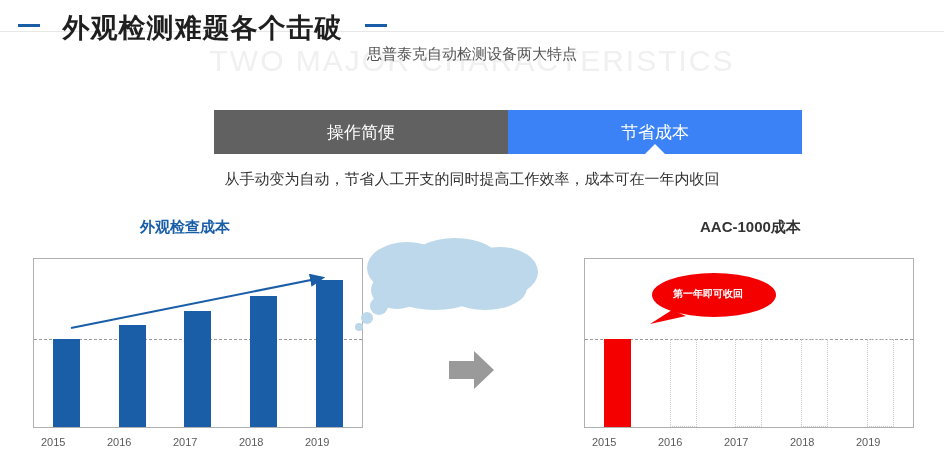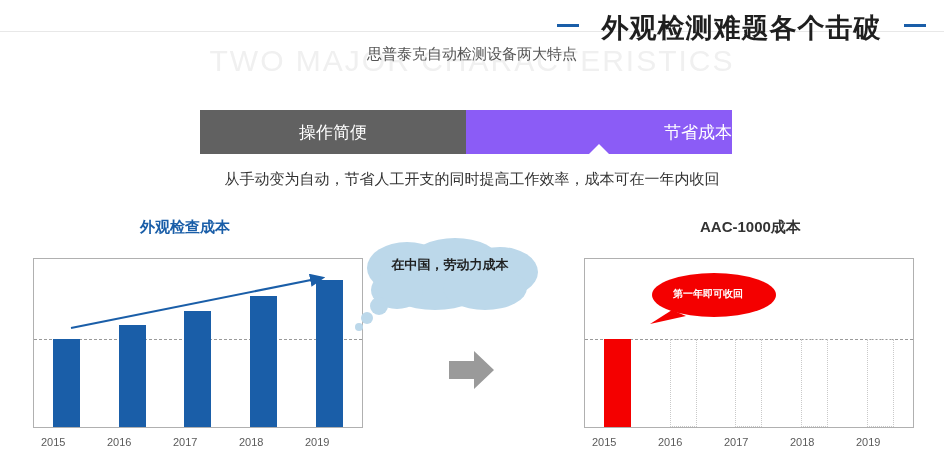--- a/index.html
+++ b/index.html
@@ -41,21 +41,21 @@
     color: #f0f0f0;
     font-weight: 400;
     white-space: nowrap;
     user-select: none;
   }
   .title-row {
     position: absolute;
     top: 10px;
     left: 0;
     width: 944px;
-    text-align: right;
+    text-align: left;
     white-space: nowrap;
   }
   .title-dash {
     display: inline-block;
     width: 22px;
     height: 3px;
     background: #1a5ea8;
     vertical-align: middle;
     margin: 0 18px 6px 18px;
   }
@@ -75,22 +75,22 @@
     text-align: center;
     font-size: 15px;
     color: #555555;
     white-space: nowrap;
   }
 
   
   .tabs {
     position: absolute;
     top: 110px;
-    left: 200px;
-    width: 532px;
+    left: 214px;
+    width: 588px;
     height: 44px;
     display: flex;
     border-radius: 11px;
   }
   .tab {
     flex: 1 1 50%;
     display: flex;
     align-items: center;
     justify-content: center;
     font-size: 17px;
@@ -230,21 +230,21 @@
     <span class="main-title">外观检测难题各个击破</span>
     <span class="title-dash" style="background: rgb(26, 94, 168);"></span>
   </div>
   <div class="sub-title">思普泰克自动检测设备两大特点</div>
 </div>
 
 <div class="tabs">
   <div class="tab tab-inactive" style="background: rgb(97, 97, 97);">
     <span>操作简便</span>
   </div>
-  <div class="tab tab-active" style="background: #8b5cf6; justify-content: flex-end;">
+  <div class="tab tab-active" style="background: #3b82f6;">
     <span>节省成本</span>
     <span class="tab-notch"></span>
   </div>
 </div>
 
 <div class="lead-text">从手动变为自动，节省人工开支的同时提高工作效率，成本可在一年内收回</div>
 
 <div class="chart-title" id="left-chart-title" style="color: rgb(26, 94, 168);">外观检查成本</div>
 
 <div class="plot" id="left-plot">
@@ -283,21 +283,20 @@
       <ellipse cx="155" cy="34" rx="38" ry="25"></ellipse>
       <ellipse cx="90" cy="48" rx="50" ry="24"></ellipse>
       <ellipse cx="140" cy="50" rx="42" ry="22"></ellipse>
       <ellipse cx="52" cy="52" rx="26" ry="19"></ellipse>
       <circle cx="34" cy="68" r="9"></circle>
       <circle cx="22" cy="80" r="6"></circle>
       <circle cx="14" cy="89" r="4"></circle>
     </g>
   </svg>
   <div class="cloud-text">
-    <div>在中国，劳动力成本</div>
   </div>
 </div>
 
 <svg class="mid-arrow" width="50" height="44">
   <path d="M2,13 L27,13 L27,3 L47,22 L27,41 L27,31 L2,31 Z" fill="#9a9a9a"></path>
 </svg>
 
 <div class="chart-title" id="right-chart-title" style="color: rgb(51, 51, 51);">AAC-1000成本</div>
 
 <div class="plot" id="right-plot">

